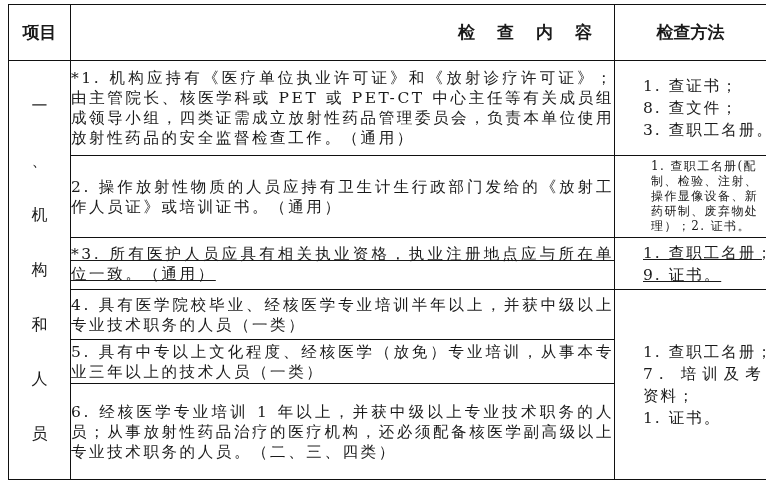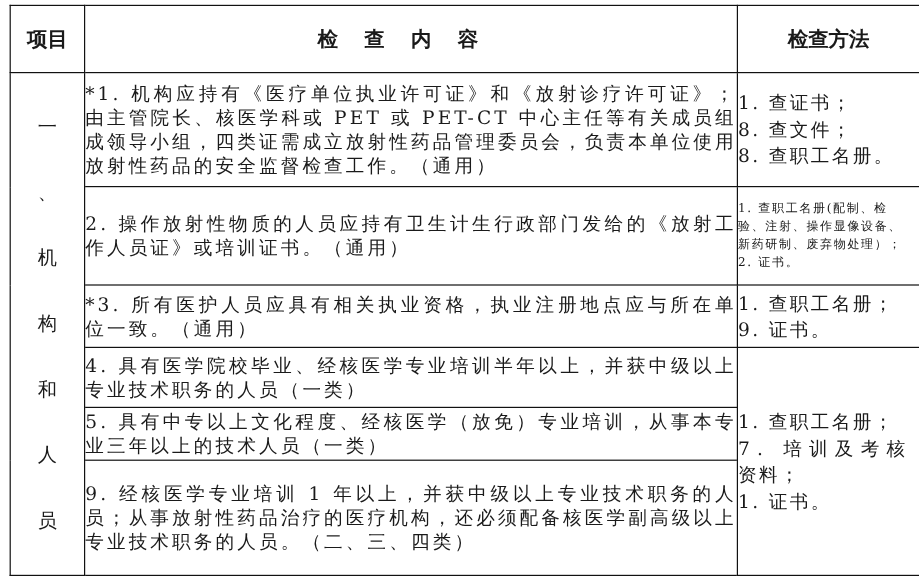--- a/index.html
+++ b/index.html
@@ -6,31 +6,31 @@
   body { width: 766px; height: 489px; position: relative; overflow: hidden;
          font-family: "DejaVu Serif", "Liberation Serif", serif; color: #1a1a1a; }
   table.inspect { position: absolute; left: 8px; top: 4px; width: 758px;
          border-collapse: collapse; table-layout: fixed; }
   table.inspect td, table.inspect th { border: 1.5px solid #111; padding: 0; vertical-align: middle; }
   th { font-weight: bold; font-size: 17px; font-family: "DejaVu Sans", "Liberation Sans", sans-serif; }
   .c1 { width: 62px; }
   .c2 { width: 544px; }
   .c3 { width: 152px; }
   .hdr { height: 56px; }
-  .hdr-mid { letter-spacing: 22px; text-align: center; padding-left: 22px; margin-left: 40px; }
+  .hdr-mid { letter-spacing: 22px; text-align: right; padding-left: 22px; margin-left: 40px; }
   .hdr-left, .hdr-right { text-align: center; }
   .cat { text-align: center; vertical-align: middle; font-size: 16px; }
   .cat-chars { display: flex; flex-direction: column; align-items: center; justify-content: space-between; height: 380px; padding: 18px 0; box-sizing: border-box; }
   .cat-chars span { display: block; line-height: 1; }
   .content { font-size: 15.5px; line-height: 20px; letter-spacing: 2.6px; padding: 2px 6px 2px 9px; text-align: justify; }
   .method { font-size: 15.5px; line-height: 22px; letter-spacing: 2px; padding: 2px 6px 2px 8px; }
-  .method.small { font-size: 10px; line-height: 15px; letter-spacing: 1.4px; padding: 2px 4px 2px 0; }
-  .method div { white-space: nowrap; }
+  .method.small { font-size: 12px; line-height: 15px; letter-spacing: 1.4px; padding: 2px 4px 2px 8px; }
+  .method div { white-space: nowrap; margin-left: 28px; }
   .method.small div { white-space: normal; }
-  .r1 { height: 95px; } .r2 { height: 82px; } .r3 { height: 52px; }
+  .r1 { height: 95px; } .r2 { height: 82px; } .r3 { height: 52px; text-decoration: underline; }
   .r4 { height: 50px; } .r5 { height: 44px; } .r6 { height: 96px; }
 </style>
 </head>
 <body>
 
 <table class="inspect">
   <colgroup>
     <col class="c1">
       <col class="c2">
       <col class="c3">
@@ -51,21 +51,21 @@
         <span>构</span>
         <span>和</span>
         <span>人</span>
         <span>员</span>
       </div>
     </td>
     <td class="content">*1. 机构应持有《医疗单位执业许可证》和《放射诊疗许可证》；由主管院长、核医学科或 PET 或 PET-CT 中心主任等有关成员组成领导小组，四类证需成立放射性药品管理委员会，负责本单位使用放射性药品的安全监督检查工作。（通用）</td>
     <td class="method">
       <div>1. 查证书；</div>
       <div>8. 查文件；</div>
-      <div>8. 查职工名册。</div>
+      <div>3. 查职工名册。</div>
     </td>
   </tr>
 
   <tr class="r2">
     <td class="content">2. 操作放射性物质的人员应持有卫生计生行政部门发给的《放射工作人员证》或培训证书。（通用）</td>
     <td class="method small">
       <div>1. 查职工名册(配制、检验、注射、操作显像设备、新药研制、废弃物处理）；2. 证书。</div>
     </td>
   </tr>
 
@@ -85,16 +85,16 @@
       <div>资料；</div>
       <div>1. 证书。</div>
     </td>
   </tr>
 
   <tr class="r5">
     <td class="content">5. 具有中专以上文化程度、经核医学（放免）专业培训，从事本专业三年以上的技术人员（一类）</td>
   </tr>
 
   <tr class="r6">
-    <td class="content">9. 经核医学专业培训 1 年以上，并获中级以上专业技术职务的人员；从事放射性药品治疗的医疗机构，还必须配备核医学副高级以上专业技术职务的人员。（二、三、四类）</td>
+    <td class="content">6. 经核医学专业培训 1 年以上，并获中级以上专业技术职务的人员；从事放射性药品治疗的医疗机构，还必须配备核医学副高级以上专业技术职务的人员。（二、三、四类）</td>
   </tr>
 </tbody>
   </table>
 
 </body></html>

